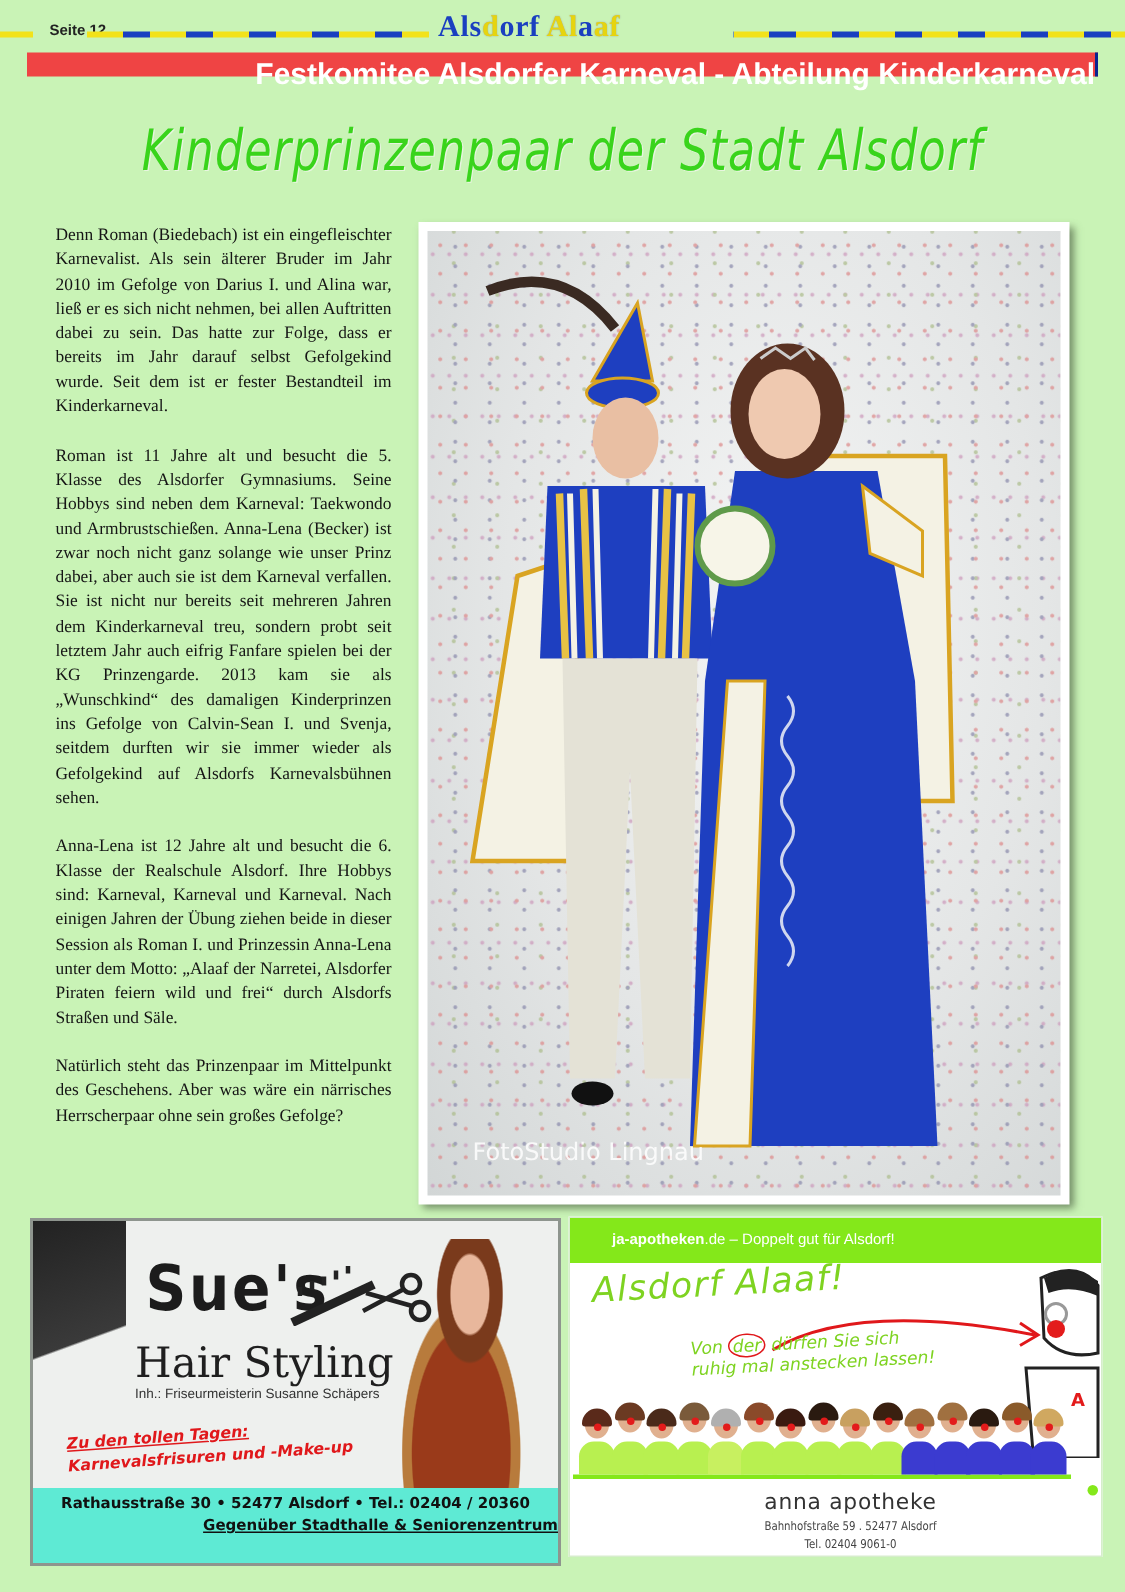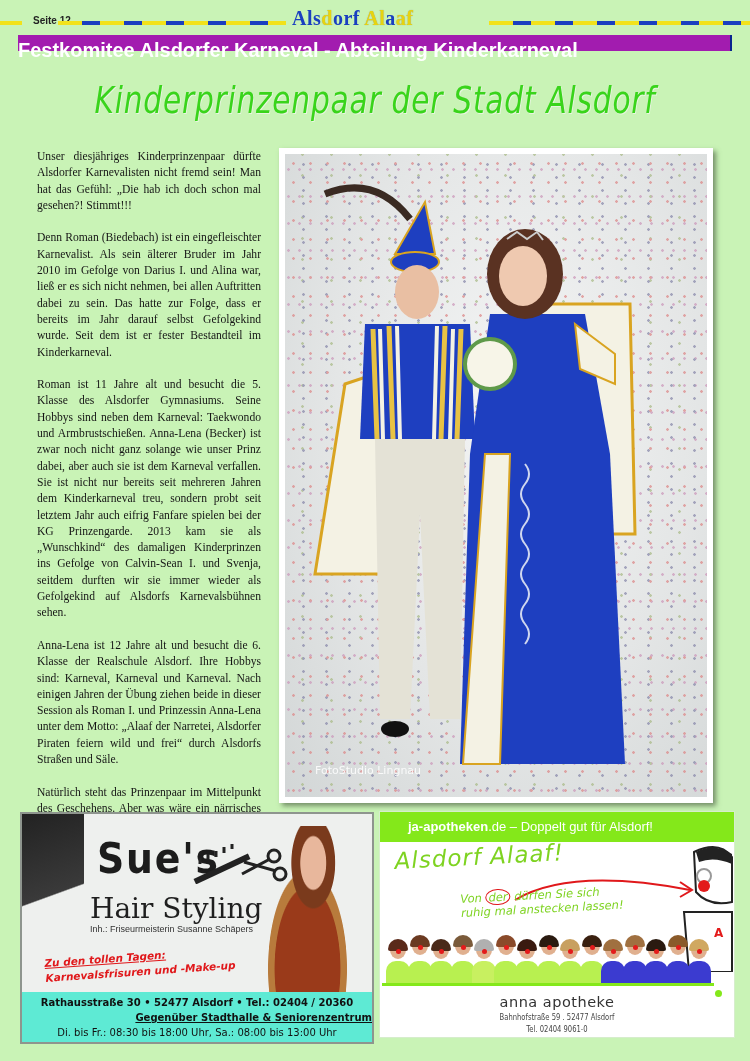--- a/index.html
+++ b/index.html
@@ -13,23 +13,23 @@
   .dash-a { left: 0; width: 22px; background: #f2e21a; }
   .dash-b { left: 58px; width: 228px; }
   .dash-c { left: 489px; width: 261px; }
   .seite { position: absolute; left: 33px; top: 15px; font-family: "Liberation Sans", sans-serif;
     font-weight: bold; font-size: 10px; color: #222; }
   .masthead { position: absolute; left: 292px; top: 7px; font-family: "Liberation Serif", serif;
     font-weight: bold; font-size: 20px; letter-spacing: 0.5px; }
   .masthead .b { color: #1a3fc0; }
   .masthead .y { color: #e6d40f; text-shadow: 0 0 1px #999; }
 
-  .banner { position: absolute; left: 18px; top: 35px; width: 714px; height: 16px; background: #a21caf;
+  .banner { position: absolute; left: 18px; top: 35px; width: 714px; height: 16px; background: #ef4444;
     color: #fff; font-family: "Liberation Sans", sans-serif; font-weight: bold; font-size: 20px;
-    text-align: left; line-height: 31px; border-right: 2px solid #0a248f; }
+    text-align: right; line-height: 31px; border-right: 2px solid #0a248f; }
 
   .headline { position: absolute; left: 0; top: 78px; width: 750px; text-align: center;
     font-family: "DejaVu Sans", sans-serif; font-size: 38px; color: #39d41b; letter-spacing: 1px;
     font-style: italic; transform: scaleX(0.78); transform-origin: 375px 0; font-weight: 500;
     text-shadow: 1px 1px 0 #e8f5e0; }
 
   
   .article { position: absolute; left: 37px; top: 149px; width: 224px; font-size: 11.6px;
     line-height: 16.3px; text-align: justify; hyphens: manual; color: #151515; }
   .article p { margin-bottom: 16.3px; }
@@ -41,21 +41,21 @@
     background: radial-gradient(ellipse at 55% 40%, #f4f5f5 0%, #e4e6e6 55%, #d2d6d6 100%); }
   .confetti { position: absolute; inset: 0;
     background-image:
       radial-gradient(circle, #d88 1px, transparent 1.6px),
       radial-gradient(circle, #88a 1px, transparent 1.6px),
       radial-gradient(circle, #ab8 1px, transparent 1.6px),
       radial-gradient(circle, #c9b 1px, transparent 1.6px);
     background-size: 17px 19px, 23px 13px, 29px 21px, 11px 27px;
     background-position: 0 0, 7px 4px, 3px 11px, 9px 2px; opacity: 0.7; }
   .credit { position: absolute; left: 30px; bottom: 20px; font-family: "DejaVu Sans", sans-serif;
-    font-size: 11px; color: #fff; opacity: 0.85; }
+    font-size: 16px; color: #fff; opacity: 0.85; }
 
   
   .ad-sue { position: absolute; left: 20px; top: 812px; width: 354px; height: 232px; border: 2px solid #8e958e;
     background: #eef0ee; overflow: hidden; }
   .sue-hairshadow { position: absolute; left: 0; top: 0; width: 62px; height: 130px;
     background: linear-gradient(160deg, #222 0%, #3a3a3a 60%, transparent 61%); }
   .sue-logo { position: absolute; left: 75px; top: 20px; font-family: "DejaVu Sans", sans-serif;
     font-weight: bold; font-size: 42px; color: #1c1c1c; letter-spacing: 2px; transform: scaleX(0.9); transform-origin: 0 0; }
   .sue-tools { position: absolute; left: 170px; top: 30px; font-size: 32px; color: #222; }
   .sue-title { position: absolute; left: 68px; top: 78px; font-family: "DejaVu Serif", serif;
@@ -72,57 +72,56 @@
                 radial-gradient(ellipse at 50% 85%, #9a3a1a 0 40%, #b87b3c 41% 48%, transparent 49%); }
   .sue-info { position: absolute; left: 0; bottom: 0; width: 100%; height: 50px; background: #5eead4;
     text-align: center; font-family: "DejaVu Sans", sans-serif; font-size: 10px; line-height: 15px;
     padding-top: 3px; color: #111; }
   .sue-info .bold { font-weight: bold; }
   .sue-info .u { text-decoration: underline; font-weight: bold; text-align: right; }
 
   .ad-apo { position: absolute; left: 379px; top: 811px; width: 356px; height: 227px; background: #fff;
     overflow: hidden; border: 1px solid #d6edcc; }
   .apo-head { height: 30px; background: #84e81a; color: #fff; font-family: "Liberation Sans", sans-serif;
-    font-size: 13px; line-height: 30px; padding-left: 28px; }
+    font-size: 10px; line-height: 30px; padding-left: 28px; }
   .apo-head b { font-weight: bold; }
   .apo-alaaf { position: absolute; left: 14px; top: 36px; font-family: "DejaVu Sans", sans-serif;
     font-style: italic; font-size: 23px; color: #7ed321; letter-spacing: 1px; transform: rotate(-3deg); transform-origin: 0 0; }
   .apo-sub { position: absolute; left: 80px; top: 80px; font-family: "DejaVu Sans", sans-serif; font-style: italic;
     font-size: 11.5px; color: #7ed321; line-height: 14px; transform: rotate(-3deg); transform-origin: 0 0; }
   .apo-sub .circ { border: 1.5px solid #e0181b; border-radius: 50%; padding: 0 2px; }
   .apo-arrow { position: absolute; left: 130px; top: 60px; width: 190px; height: 30px; }
   .apo-cartoon { position: absolute; right: 0; top: 30px; width: 60px; height: 130px; }
   .apo-team { position: absolute; left: 2px; top: 122px; width: 332px; height: 52px; border-bottom: 3px solid #84e81a; }
   .apo-person { position: absolute; bottom: 0; width: 24px; height: 44px; }
   .apo-person .head { position: absolute; left: 4px; top: 0; width: 16px; height: 18px; border-radius: 50%; background: #e0b08f; }
   .apo-person .hair { position: absolute; left: 2px; top: -2px; width: 20px; height: 12px; border-radius: 10px 10px 2px 2px; }
   .apo-person .nose { position: absolute; left: 10px; top: 8px; width: 5px; height: 5px; border-radius: 50%; background: #e31b1b; }
   .apo-person .body { position: absolute; left: 0; bottom: 0; width: 24px; height: 22px; border-radius: 10px 10px 0 0; }
-  .apo-stores { position: absolute; left: 0; top: 182px; width: 100%; display: flex; gap: 20px; }
+  .apo-stores { position: absolute; left: 10px; top: 182px; width: 100%; display: flex; gap: 20px; }
   .apo-store { flex: 1; text-align: center; font-family: "DejaVu Sans", sans-serif; position: relative; }
   .apo-store .name { font-size: 14.5px; color: #333; letter-spacing: 0.5px; }
   .apo-store .addr { font-size: 8px; color: #444; margin-top: 3px; transform: scaleX(0.85); }
   .apo-store .dot { position: absolute; top: -4px; width: 7px; height: 7px; border-radius: 50%; background: #84e81a; }
 </style>
 </head>
 <body>
 
 <div class="topstrip">
   <div class="dashline dash-a"></div>
   <span class="seite">Seite 12</span>
   <div class="dashline dash-b"></div>
   <span class="masthead" id="masthead"><span class="b">Al</span><span class="b">s</span><span class="y">d</span><span class="b">o</span><span class="b">rf </span><span class="y">Al</span><span class="b">a</span><span class="y">a</span><span class="y">f</span></span>
   <div class="dashline dash-c"></div>
 </div>
 <div class="banner">Festkomitee Alsdorfer Karneval - Abteilung Kinderkarneval</div>
 
 <h1 class="headline">Kinderprinzenpaar der Stadt Alsdorf</h1>
 
 <div class="article">
-  <p>Unser diesjähriges Kinderprinzenpaar dürfte Alsdorfer Karnevalisten nicht fremd sein! Man hat das Gefühl: „Die hab ich doch schon mal gesehen?! Stimmt!!!</p>
   <p>Denn Roman (Biedebach) ist ein eingefleischter Karnevalist. Als sein älterer Bruder im Jahr 2010 im Gefolge von Darius I. und Alina war, ließ er es sich nicht nehmen, bei allen Auftritten dabei zu sein. Das hatte zur Folge, dass er bereits im Jahr darauf selbst Gefolgekind wurde. Seit dem ist er fester Bestandteil im Kinderkarneval.</p>
   <p>Roman ist 11 Jahre alt und besucht die 5. Klasse des Alsdorfer Gymnasiums. Seine Hobbys sind neben dem Karneval: Taekwondo und Armbrustschießen. Anna-Lena (Becker) ist zwar noch nicht ganz solange wie unser Prinz dabei, aber auch sie ist dem Karneval verfallen. Sie ist nicht nur bereits seit mehreren Jahren dem Kinderkarneval treu, sondern probt seit letztem Jahr auch eifrig Fanfare spielen bei der KG Prinzengarde. 2013 kam sie als „Wunschkind“ des damaligen Kinderprinzen ins Gefolge von Calvin-Sean I. und Svenja, seitdem durften wir sie immer wieder als Gefolgekind auf Alsdorfs Karnevalsbühnen sehen.</p>
   <p>Anna-Lena ist 12 Jahre alt und besucht die 6. Klasse der Realschule Alsdorf. Ihre Hobbys sind: Karneval, Karneval und Karneval. Nach einigen Jahren der Übung ziehen beide in dieser Session als Roman I. und Prinzessin Anna-Lena unter dem Motto: „Alaaf der Narretei, Alsdorfer Piraten feiern wild und frei“ durch Alsdorfs Straßen und Säle.</p>
   <p>Natürlich steht das Prinzenpaar im Mittelpunkt des Geschehens. Aber was wäre ein närrisches Herrscherpaar ohne sein großes Gefolge?</p>
 </div>
 
 <div class="photo-frame">
   <div class="photo" aria-label="Kinderprinzenpaar in blue and gold carnival costumes">
     <div class="confetti"></div>
     <svg width="422" height="643" viewBox="0 0 422 643" style="position:absolute;left:0;top:0">
@@ -175,21 +174,20 @@
   <span class="sue-title">Hair Styling</span>
   <span class="sue-owner">Inh.: Friseurmeisterin Susanne Schäpers</span>
   <div class="sue-promo">
     <span class="l1">Zu den tollen Tagen:</span>
     <span>Karnevalsfrisuren und -Make-up</span>
   </div>
   <div class="sue-model"></div>
   <div class="sue-info">
     <div class="bold">Rathausstraße 30 • 52477 Alsdorf • Tel.: 02404 / 20360</div>
     <div class="u">Gegenüber Stadthalle &amp; Seniorenzentrum</div>
-    <div>Di. bis Fr.: 08:30 bis 18:00 Uhr, Sa.: 08:00 bis 13:00 Uhr</div>
   </div>
 </div>
 
 <div class="ad-apo">
   <div class="apo-head">
     <b>ja-apotheken</b><span>.de – Doppelt gut für Alsdorf!</span>
   </div>
   <span class="apo-alaaf">Alsdorf Alaaf!</span>
   <svg class="apo-arrow" viewBox="0 0 190 30">
     <path d="M5 28 Q60 -5 180 18" stroke="#e0181b" stroke-width="2" fill="none"></path>

